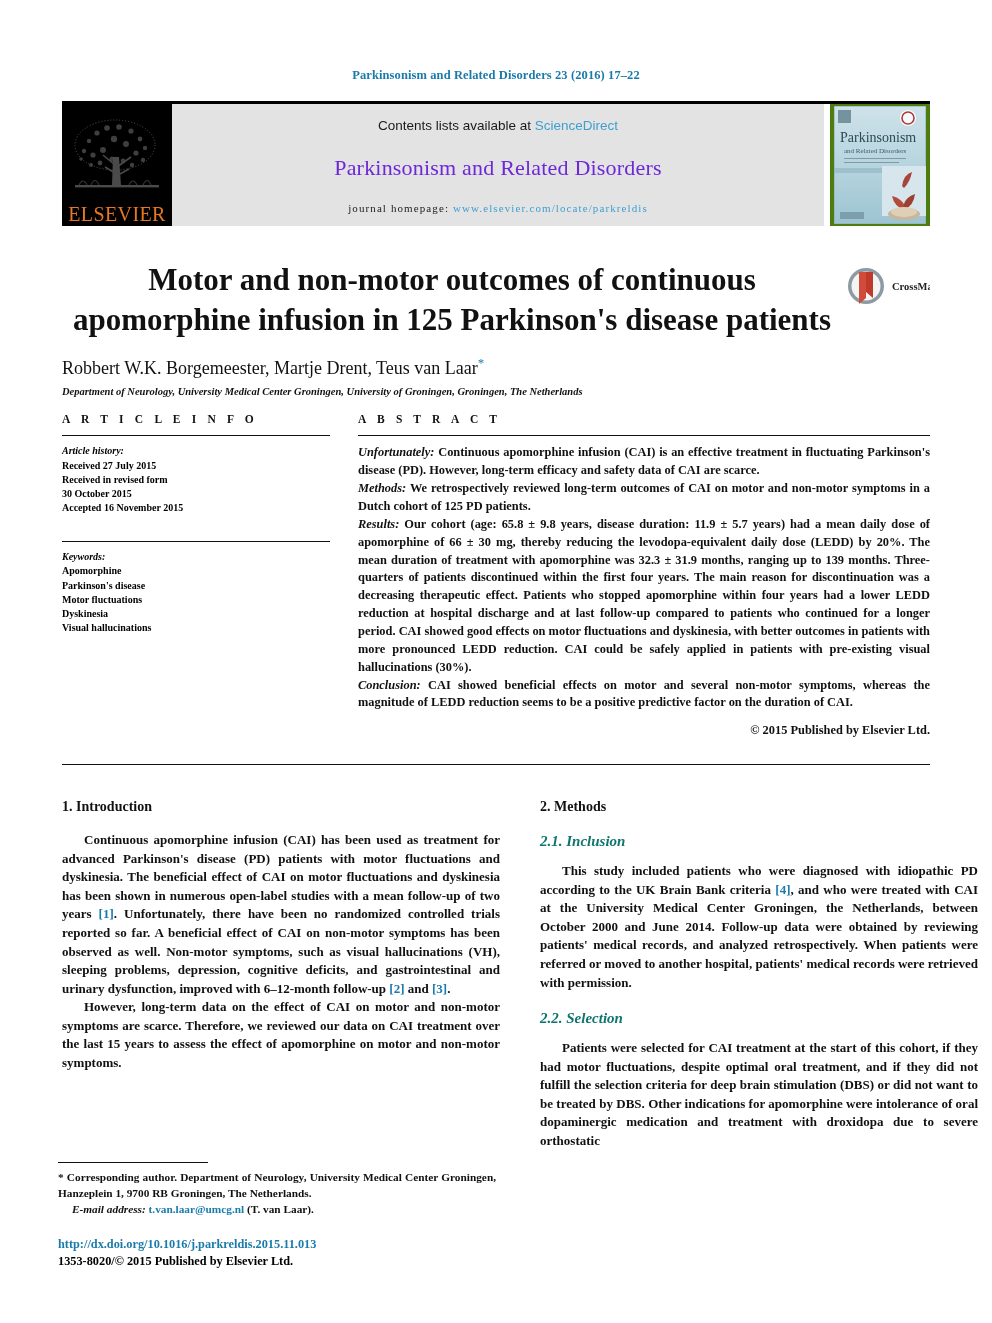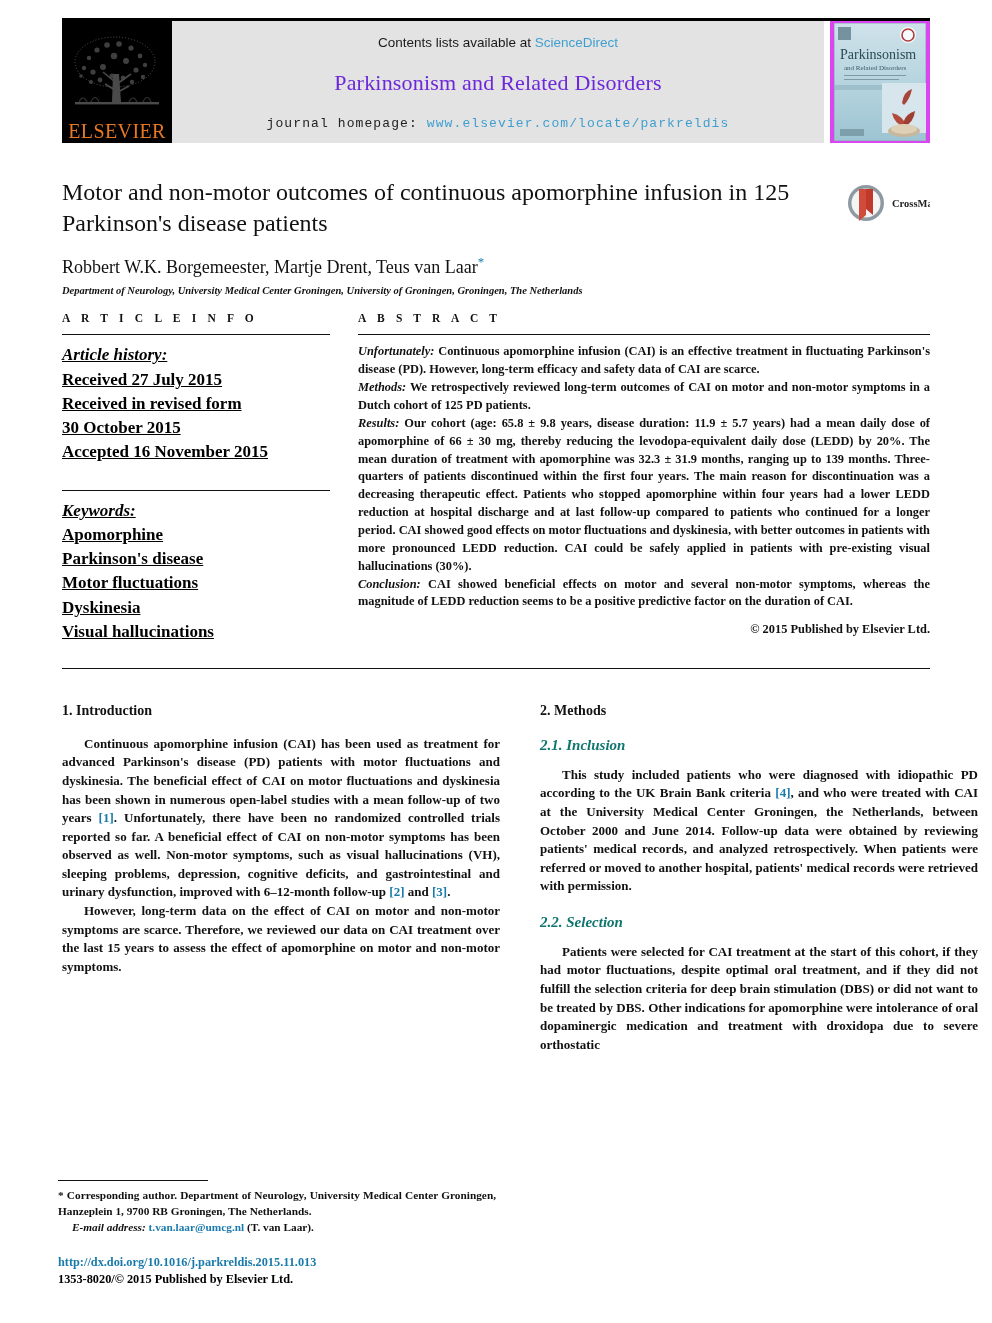--- a/index.html
+++ b/index.html
@@ -80,50 +80,51 @@
     color: #1a1a1a;
   }
   .contents-line .sd { color: #3f9fd0; }
   .journal-name {
     font-family: "Liberation Serif", serif;
     font-size: 22px;
     color: #6d28d9;
     letter-spacing: .2px;
   }
   .homepage-line {
-    font-family: Liberation Mono, monospace;
-    font-size: 13px;
+    font-family: Liberation Serif, serif;
+    font-size: 11px;
     letter-spacing: 1.1px;
     color: #222;
   }
   .homepage-line .url { color: #3f9fd0; }
   .cover-thumb {
     width: 100px;
     flex: 0 0 100px;
     margin-left: 6px;
-    background: #d946ef;
+    background: #4d7c0f;
     display: flex;
     align-items: center;
     justify-content: center;
   }
 
   
   .title-block {
     margin-top: 34px;
     position: relative;
     min-height: 110px;
   }
   .article-title {
     font-family: "Liberation Serif", serif;
-    font-size: 24px;
+    font-size: 31px;
     line-height: 1.28;
     color: #111;
     max-width: 780px;
-    font-weight: normal;
+    font-weight: bold;
     margin: 0;
+    text-align: center;
   }
   .crossmark {
     position: absolute;
     right: 0;
     top: 2px;
     width: 84px;
     height: 48px;
   }
   .authors {
     font-family: "Liberation Serif", serif;
@@ -154,21 +155,21 @@
     font-weight: bold;
     font-size: 11.5px;
     letter-spacing: 4.2px;
     color: #111;
   }
   .hr-thin {
     border-top: 1.6px solid #111;
     margin-top: 10px;
     margin-bottom: 8px;
   }
-  .info-group { font-size: 17px; line-height: 1.42; text-decoration: underline; }
+  .info-group { font-size: 10px; line-height: 1.42; }
   .info-group .lbl { font-style: italic; font-weight: bold; }
   .info-group div { font-weight: bold; }
   .kw-block { margin-top: 26px; }
   .kw-rule { border-top: 1.6px solid #111; margin-bottom: 8px; }
 
   .abstract-body {
     font-size: 12.4px;
     line-height: 1.44;
     text-align: justify;
     font-weight: bold;
@@ -255,20 +256,21 @@
     font-weight: bold;
     display: block;
     margin-top: 2px;
   }
 </style>
 </head>
 <body>
 
 <div class="page">
 
+  <div class="running-head">Parkinsonism and Related Disorders 23 (2016) 17–22</div>
 
   <div class="masthead-rule"></div>
 
   <div class="masthead">
 
     <div class="elsevier-logo">
       <svg class="tree-svg" width="96" height="88" viewBox="0 0 96 88">
         <g fill="#4a4a4a">
           <ellipse cx="46" cy="30" rx="40" ry="25" fill="none" stroke="#555" stroke-width="1" stroke-dasharray="1 2"></ellipse>
           <g opacity="0.85">

